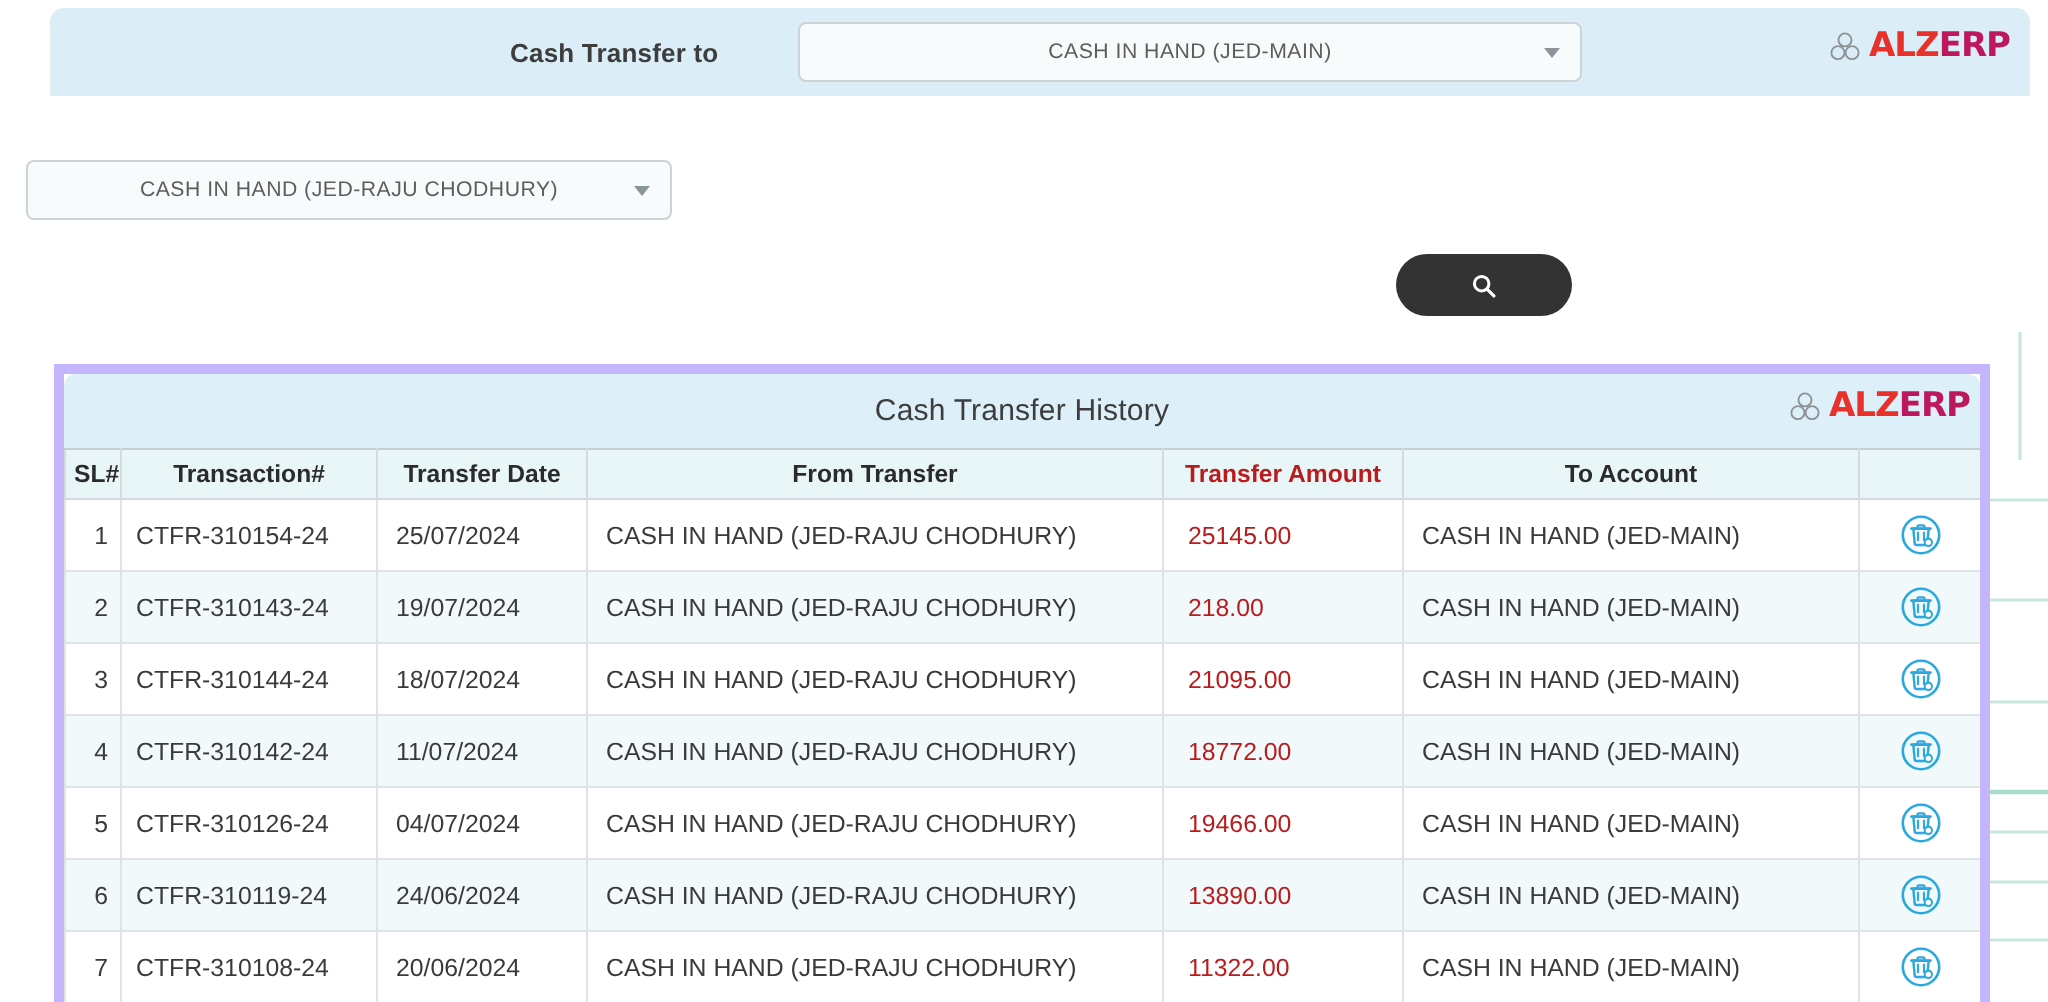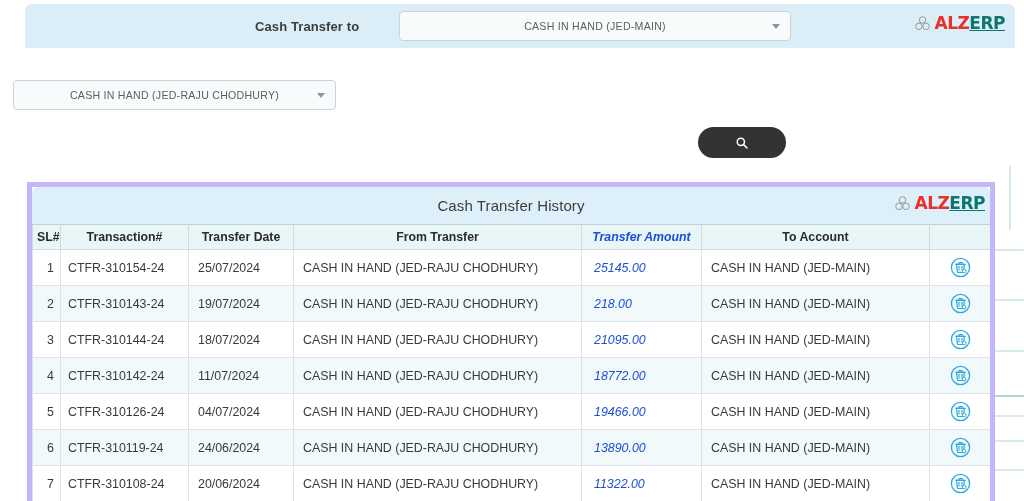--- a/index.html
+++ b/index.html
@@ -97,21 +97,21 @@
   .logo-mark { display: block; }
 
   .logo-text {
     font-family: "DejaVu Sans", sans-serif;
     font-size: 17px;
     font-weight: 700;
     letter-spacing: -0.5px;
     line-height: 1;
   }
   .logo-alz { color: #e8312a; }
-  .logo-erp { color: #0f766e; text-decoration: underline; }
+  .logo-erp { color: #be185d; }
 
   
   #filter-row {
     position: absolute;
     left: 0; top: 48px;
     width: 1024px; height: 118px;
     background: #ffffff;
     z-index: 2;
   }
 
@@ -216,21 +216,21 @@
     background-clip: padding-box;
   }
 
   tbody tr:nth-child(even) td { background: #f1f9fb; }
   tbody tr:nth-child(odd)  td { background: #ffffff; }
 
   .c-sl    { width: 28px;  text-align: right; padding-right: 6px; }
   .c-txn   { width: 128px; text-align: left;  padding-left: 7px; }
   .c-date  { width: 105px; text-align: left;  padding-left: 9px; }
   .c-from  { width: 288px; text-align: left;  padding-left: 9px; }
-  .c-amt   { width: 120px; text-align: left;  padding-left: 12px; color: #1d4ed8; font-style: italic; }
+  .c-amt   { width: 120px; text-align: left;  padding-left: 12px; color: #b91c1c; }
   .c-to    { width: 228px; text-align: left;  padding-left: 9px; }
   .c-act   { width: 61px;  text-align: center; }
 
   thead .c-sl, thead .c-txn, thead .c-date,
   thead .c-from, thead .c-amt, thead .c-to { text-align: center; padding-left: 4px; }
 
   .delete-icon { display: inline-block; vertical-align: middle; cursor: pointer; }
 </style>
 </head>
 <body>

